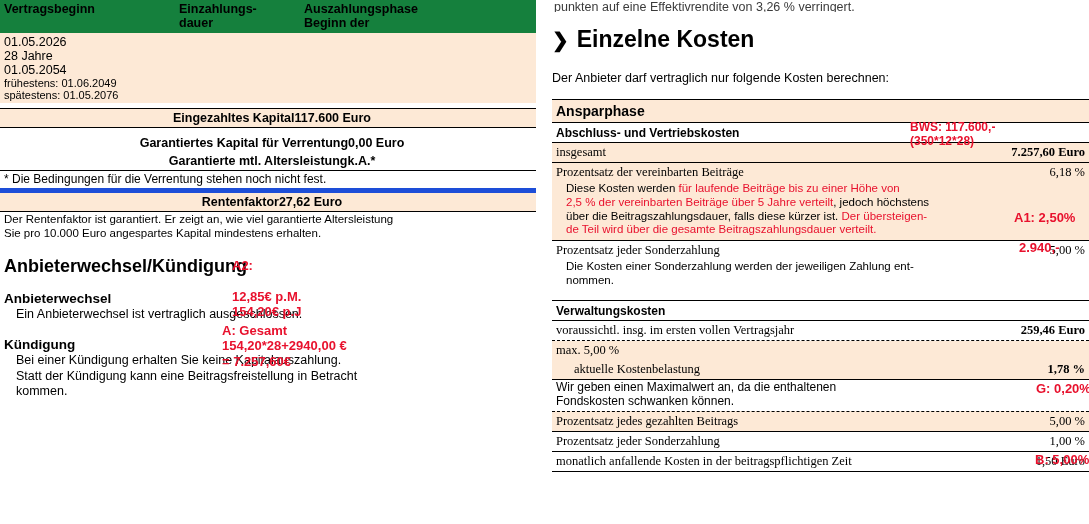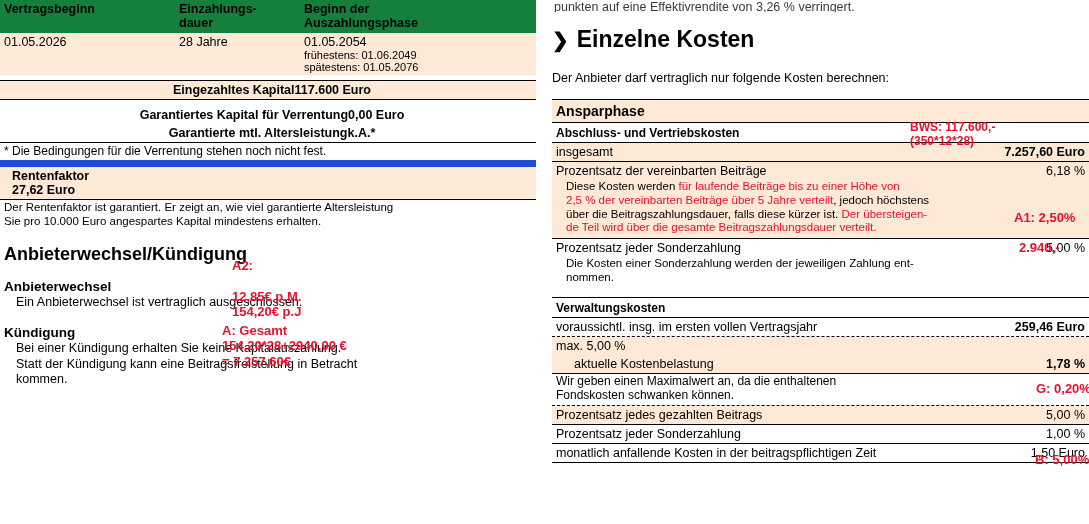--- a/index.html
+++ b/index.html
@@ -28,20 +28,21 @@
     padding:2px 4px 3px 4px;
   }
   .hdr-band .c1 { width:175px; font-weight:bold; }
   .hdr-band .c2 { width:125px; font-weight:bold; }
   .hdr-band .c3 { flex:1; font-weight:bold; }
 
   .val-band {
     background:#fde9d6;
     display:flex;
     padding:2px 4px 2px 4px;
+    flex-direction:column;
   }
   .val-band .c1 { width:175px; }
   .val-band .c2 { width:125px; }
   .val-band .c3 { flex:1; }
   .small { font-size:11px; }
 
   .row {
     display:flex; justify-content:center;
     padding:2px 4px 2px 12px;
     align-items:baseline;
@@ -64,21 +65,21 @@
   .r-cut { color:#3b3b3b; }
   .chev { color:#000; font-weight:bold; font-size:20px; margin-right:8px; }
   h2.rsection { font-size:23px; font-weight:bold; margin:14px 0 18px 0; display:flex; align-items:center; }
   .r-lead { font-size:12.5px; margin:0 0 14px 0; }
 
   .phase-hdr {
     background:#fde9d6; font-weight:bold; font-size:14px;
     padding:3px 4px; border-top:1.5px solid #000;
   }
   .grp-hdr { font-weight:bold; font-size:12px; padding:3px 4px 2px 4px; border-top:1px solid #000;}
-  .r-row { display:flex; justify-content:space-between; padding:2px 4px; font-size:12.5px; align-items:flex-end;}
+  .r-row { display:flex; justify-content:space-between; padding:2px 4px; font-size:12.5px; align-items:flex-end;font-family:Liberation Serif, serif;}
   .r-row .val { white-space:nowrap; text-align:right; }
   .r-sub { font-size:11.5px; padding:0 4px 2px 14px; line-height:1.2; }
 
   
   .ann {
     position:absolute;
     color:#e8112d;
     font-weight:bold;
     font-size:13px;
     line-height:1.18;
@@ -93,22 +94,22 @@
 
   <div class="col-left">
 
     <div class="hdr-band" style="border-bottom:0;">
       <div class="c1">Vertragsbeginn</div>
       <div class="c2">
         <div>Einzahlungs-</div>
         <div>dauer</div>
       </div>
       <div class="c3">
+        <div>Auszahlungsphase</div>
         <div>Beginn der</div>
-        <div>Auszahlungsphase</div>
       </div>
     </div>
 
     <div class="val-band">
       <div class="c1">01.05.2026</div>
       <div class="c2">28 Jahre</div>
       <div class="c3">
         <div>01.05.2054</div>
         <div class="small">frühestens: 01.06.2049</div>
         <div class="small">spätestens: 01.05.2076</div>
@@ -128,21 +129,21 @@
       <span class="lbl">Garantiertes Kapital für Verrentung</span>
       <span class="val">0,00 Euro</span>
     </div>
     <div class="row b thin-bot">
       <span class="lbl">Garantierte mtl. Altersleistung</span>
       <span class="val">k.A.*</span>
     </div>
 
     <div class="note" style="font-size:12px;">* Die Bedingungen für die Verrentung stehen noch nicht fest.</div>
 
-    <div class="row shade b thin-bot" style="border-top:7px solid #1d4ed8;flex-direction:column;">
+    <div class="row shade b thin-bot" style="border-top:5px solid #1d4ed8;">
       <span class="lbl">Rentenfaktor</span>
       <span class="val">27,62 Euro</span>
     </div>
 
     <div class="note" style="white-space:pre-line;">Der Rentenfaktor ist garantiert. Er zeigt an, wie viel garantierte Altersleistung
 Sie pro 10.000 Euro angespartes Kapital mindestens erhalten.</div>
 
     <h2 class="section">Anbieterwechsel/Kündigung</h2>
 
     <h3 class="sub">Anbieterwechsel</h3>

